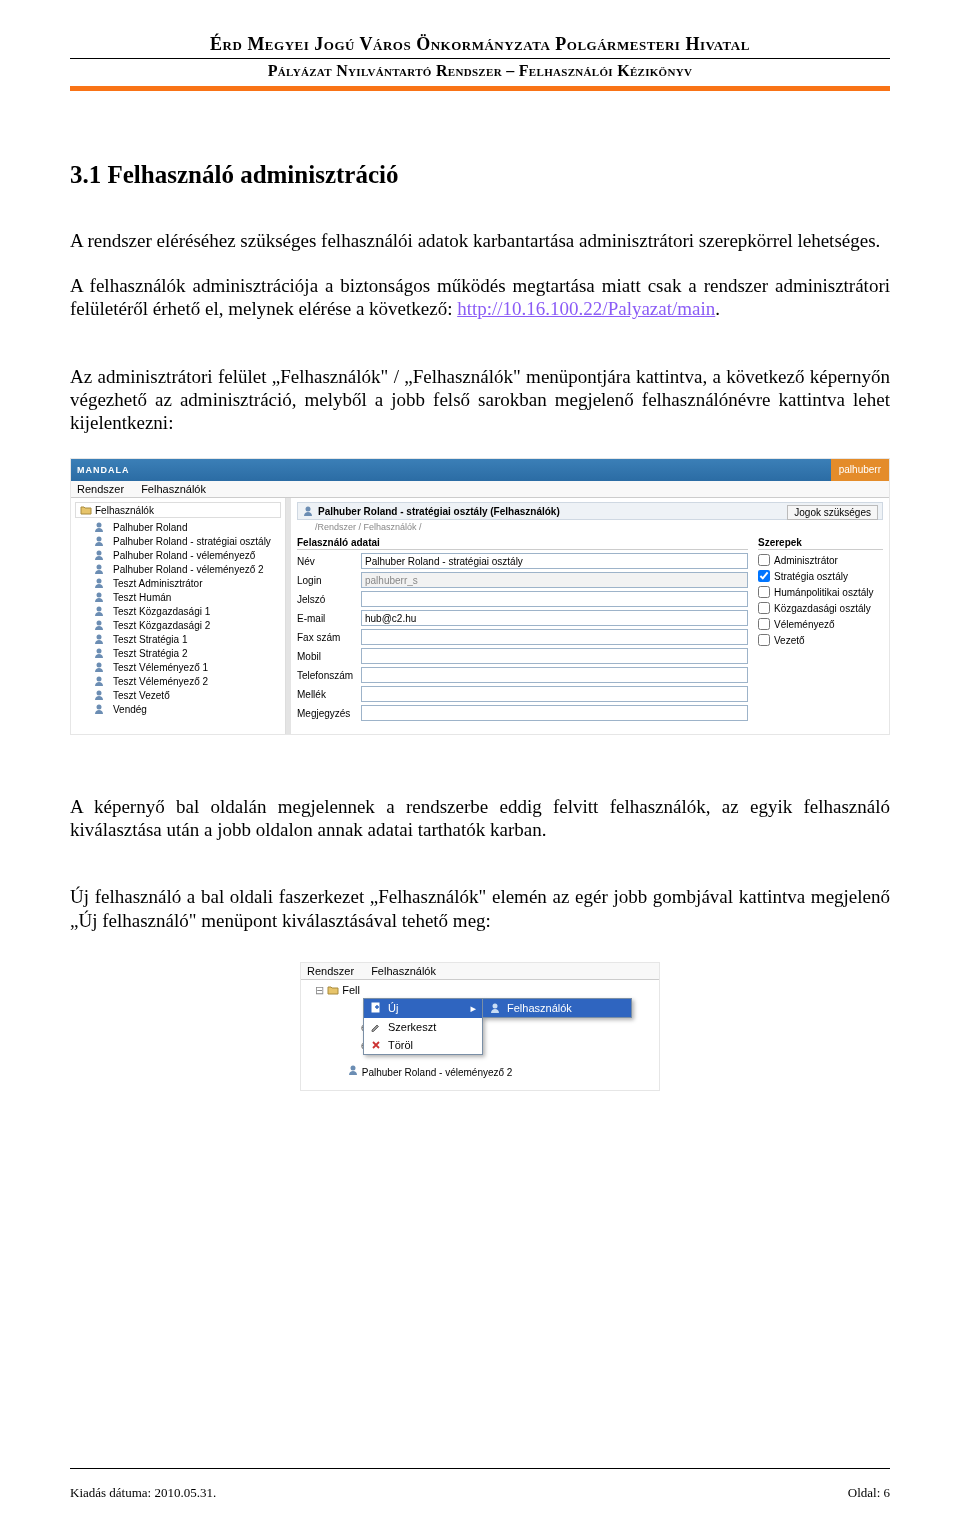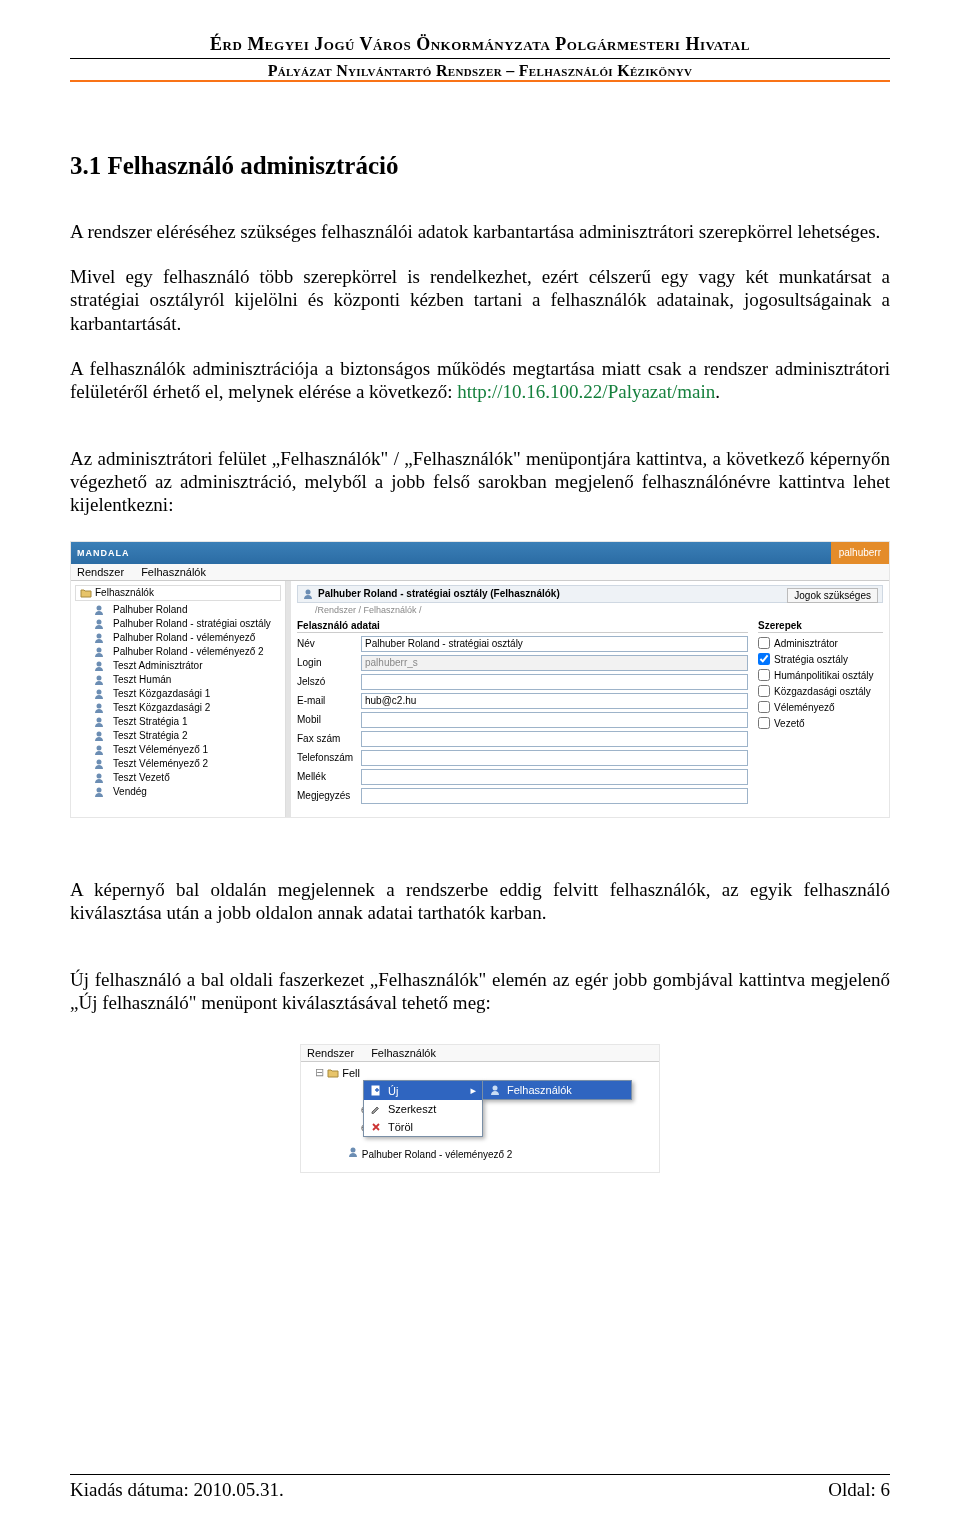--- a/index.html
+++ b/index.html
@@ -27,34 +27,35 @@
     font-weight: bold;
     letter-spacing: .5px;
     border-bottom: 1px solid #000;
     padding-bottom: 3px;
     margin-bottom: 3px;
   }
   .hdr-line2 {
     font-size: 16px;
     font-weight: bold;
     letter-spacing: .3px;
-    border-bottom: 2px solid #f97316;
+    border-bottom: 5px solid #f97316;
+    padding-bottom: 6px;
   }
   h2.section {
     font-size: 25px;
     font-weight: bold;
     margin: 70px 0 40px 0;
   }
   p.body {
     font-size: 19px;
     line-height: 1.22;
     text-align: justify;
     margin: 0 0 22px 0;
   }
-  .link-text { color: #15803d; cursor: pointer; }
+  .link-text { color: #8b5cf6; text-decoration: underline; cursor: pointer; }
   .sshot1 {
     width: 100%;
     margin: 2px 0 60px 0;
     font-family: Tahoma, Arial, sans-serif;
     border: 1px solid #e6e6e6;
   }
   .ss-topbar {
     background: linear-gradient(#3b7fb7,#2b6ca4);
     height: 22px;
     position: relative;
@@ -279,39 +280,38 @@
     position: absolute;
     left: 60px;
     color: #666;
     font-size: 10px;
   }
 
   
   .footer {
     margin-top: auto;
     border-top: 1px solid #000;
-    padding-top: 4px;
+    padding-top: 16px;
     display: flex;
     justify-content: space-between;
-    font-size: 19px;
+    font-size: 13px;
   }
 </style>
 </head>
 <body>
 
 <div class="page">
   <div class="hdr">
     <div class="hdr-line1">Érd Megyei Jogú Város Önkormányzata Polgármesteri Hivatal</div>
     <div class="hdr-line2">Pályázat Nyilvántartó Rendszer – Felhasználói Kézikönyv</div>
   </div>
 
   <h2 class="section">3.1  Felhasználó adminisztráció</h2>
 
   <p class="body">A rendszer eléréséhez szükséges felhasználói adatok karbantartása adminisztrátori szerepkörrel lehetséges.</p>
-  <p class="body">Mivel egy felhasználó több szerepkörrel is rendelkezhet, ezért célszerű egy vagy két munkatársat a stratégiai osztályról kijelölni és központi kézben tartani a felhasználók adatainak, jogosultságainak a karbantartását.</p>
 
   <p class="body">
     <span>A felhasználók adminisztrációja a biztonságos működés megtartása miatt csak a rendszer adminisztrátori felületéről érhető el, melynek elérése a következő: </span>
     <span class="link-text">http://10.16.100.22/Palyazat/main</span><span>.</span>
   </p>
 
   <p class="body" style="margin-top:22px;">Az adminisztrátori felület „Felhasználók" / „Felhasználók" menüpontjára kattintva, a következő képernyőn végezhető az adminisztráció, melyből a jobb felső sarokban megjelenő felhasználónévre kattintva lehet kijelentkezni:</p>
 
   <div class="sshot1">
     <div class="ss-topbar">
@@ -492,26 +492,26 @@
                 <label>Jelszó</label>
               <input type="text" value="" style="">
               </div>
 
             <div class="ss-row">
                 <label>E-mail</label>
               <input type="text" value="hub@c2.hu" style="">
               </div>
 
             <div class="ss-row">
+                <label>Fax szám</label>
+              <input type="text" value="" style="">
+              </div>
+
+            <div class="ss-row">
                 <label>Mobil</label>
-              <input type="text" value="" style="">
-              </div>
-
-            <div class="ss-row">
-                <label>Fax szám</label>
               <input type="text" value="" style="">
               </div>
 
             <div class="ss-row">
                 <label>Telefonszám</label>
               <input type="text" value="" style="">
               </div>
 
             <div class="ss-row">
                 <label>Mellék</label>

